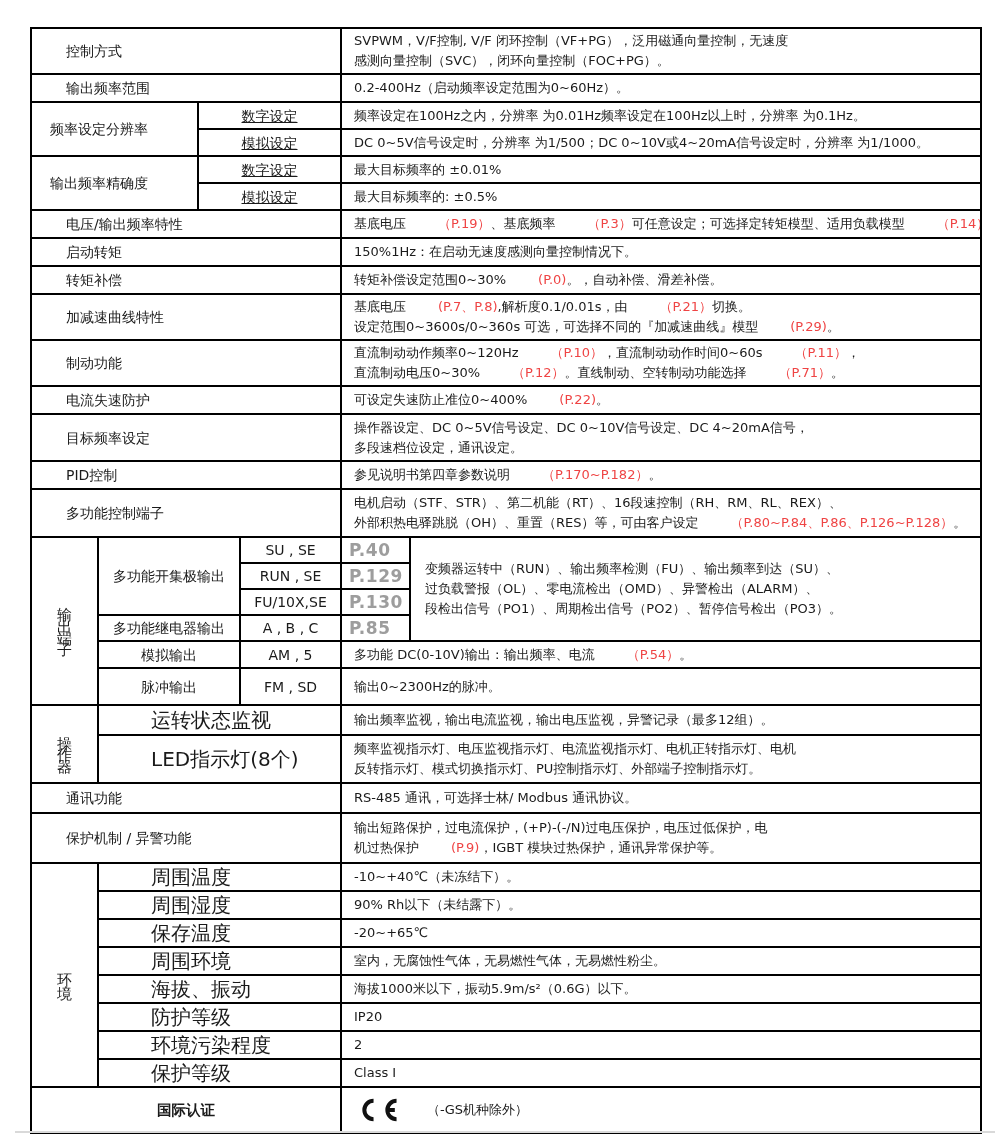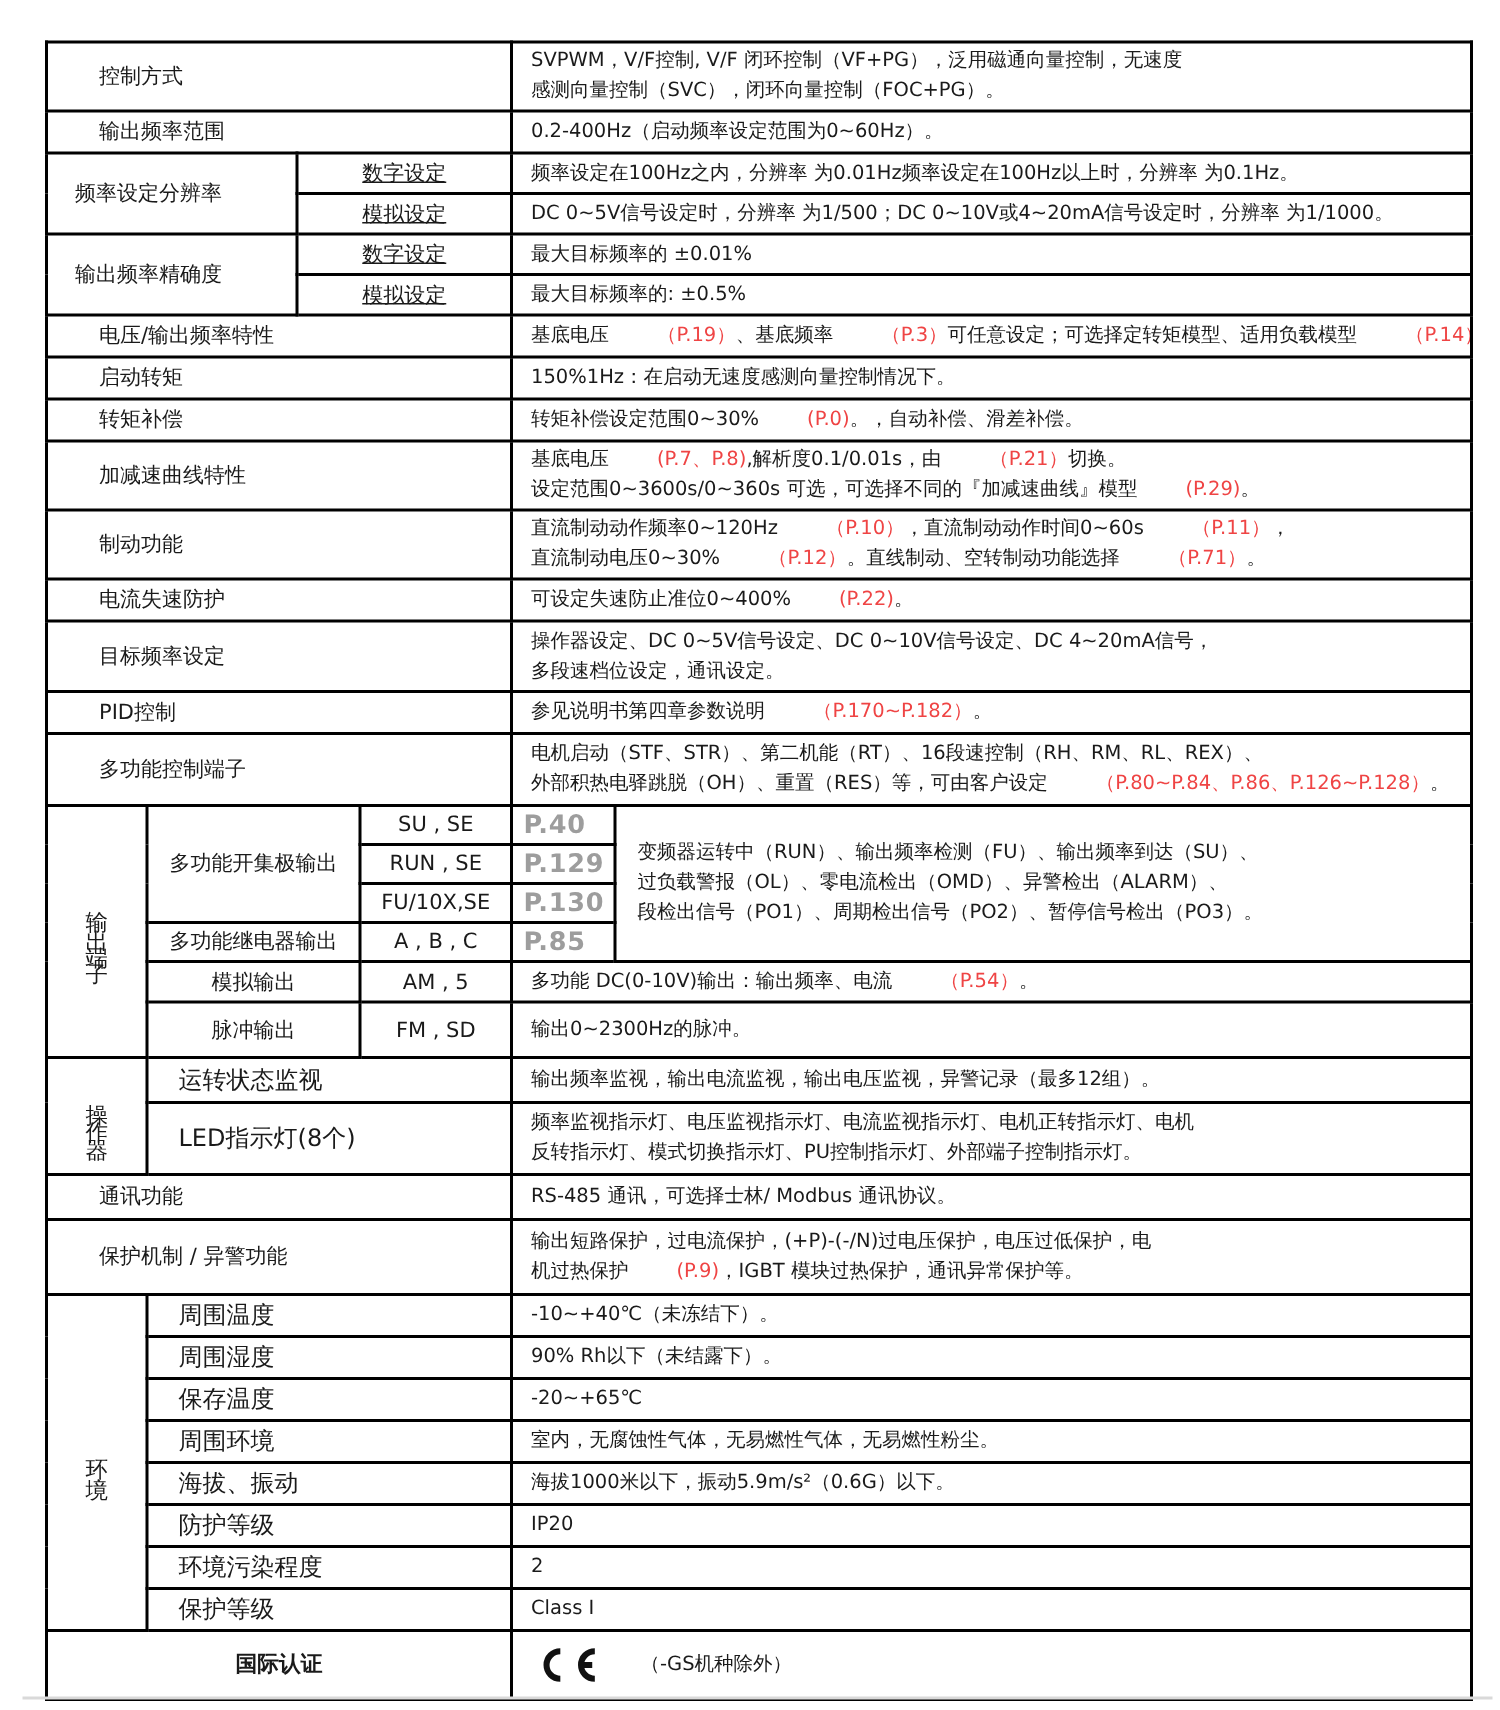--- a/index.html
+++ b/index.html
@@ -17,21 +17,21 @@
     border:2px solid #000;
     vertical-align:middle;
     font-size:13px;line-height:20px;
     padding:2px 4px;
     overflow:hidden;
     white-space:nowrap;
   }
   td.lab{padding-left:34px;font-size:14px;}          
   td.grp{padding-left:18px;font-size:14px;}          
   td.sub{text-align:center;font-size:14px;text-decoration:underline;}          
-  td.blab{padding-left:20px;font-size:16px;}         
+  td.blab{padding-left:52px;font-size:20px;}         
   td.blab2{text-align:center;font-size:14px;padding:2px;}
   td.term{text-align:center;font-size:14px;}         
   td.pref{color:#9d9d9d;font-weight:bold;font-size:17px;padding-left:7px;letter-spacing:0.5px;}
   td.val{padding-left:12px;padding-right:20px;}
   td.vdesc{padding-left:14px;}
   td.vert{
     text-align:center;padding:0;
     font-size:15px;
   }
   td.vert span.vtxt{

